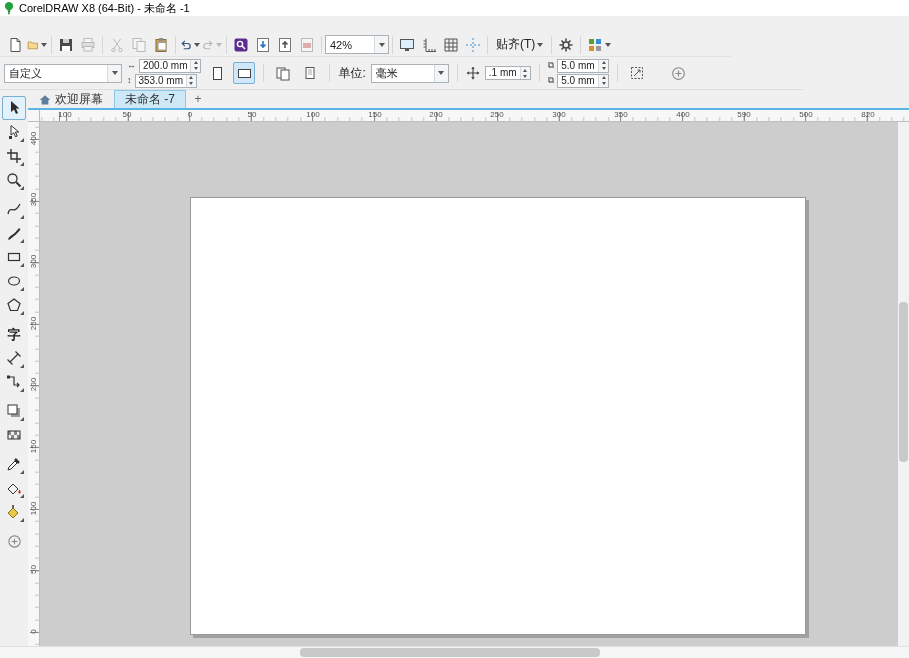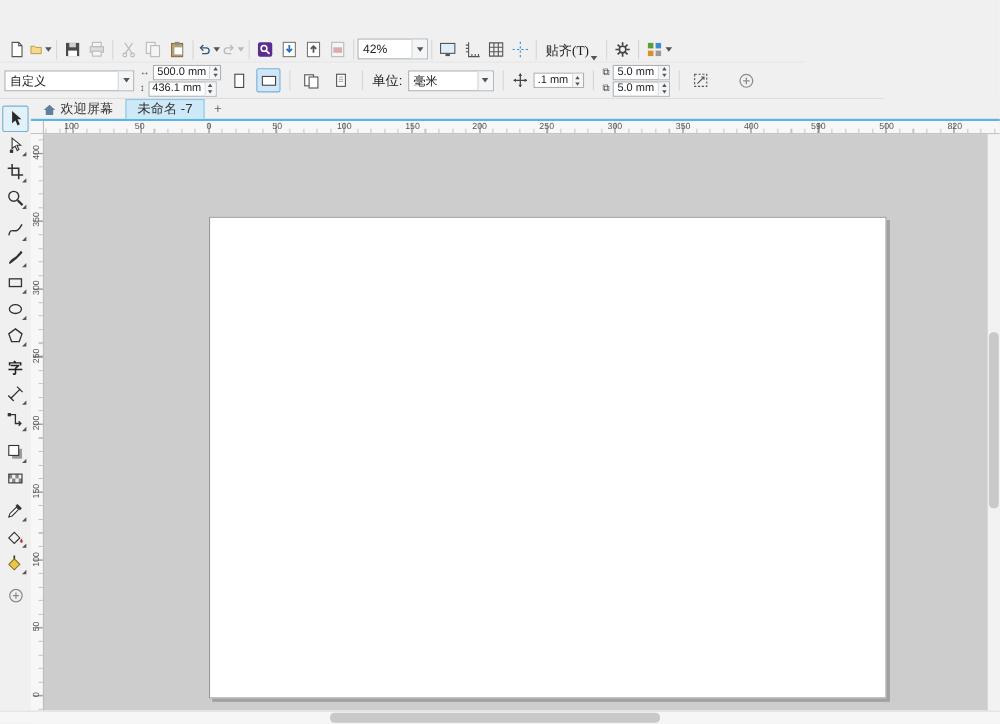--- a/index.html
+++ b/index.html
@@ -51,21 +51,21 @@
   .tsep { width:1px; height:18px; background:#d6d6d6; margin:0 3px; }
   .combo {
     height:19px; background:#fff; border:1px solid #aab2b8;
     display:flex; align-items:center; font-size:11px;
   }
   .combo .cval { flex:1; padding:0 4px; white-space:nowrap; overflow:hidden; }
   .combo .cbtn {
     width:14px; height:100%; display:flex; align-items:center; justify-content:center;
     border-left:1px solid #d5dadd; background:#f3f5f6;
   }
-  .droptext { display:flex; align-items:flex-end; padding:0 5px; height:20px;font-family:Liberation Serif, serif; }
+  .droptext { display:flex; align-items:center; padding:0 5px; height:20px; }
   
   .propbar {
     position:absolute; left:0; top:57px; width:803px; height:33px;
     background:#f0f0f0; display:flex; align-items:center; gap:5px; padding-left:4px;
     border-bottom:1px solid #dedede;
   }
   .spinfield {
     display:flex; align-items:stretch; background:#fff; border:1px solid #aab2b8;
     height:14px; font-size:10px;
   }
@@ -166,20 +166,28 @@
   .hscroll {
     position:absolute; left:0; top:646px; width:909px; height:12px; background:#f6f6f6; border-top:1px solid #e0e0e0;
   }
   .hscroll .thumb { position:absolute; top:1px; left:300px; width:300px; height:9px; background:#c9c9c9; border-radius:4px; }
 </style>
 </head>
 <body>
 
 <div id="win">
 
+  <div class="titlebar">
+    <svg width="12" height="14" viewBox="0 0 16 18">
+      <circle cx="8" cy="6.5" r="5.5" fill="#23a13e"></circle>
+      <path d="M6 12 L10 12 L9 15 L7 15 Z" fill="#1b7d30"></path>
+      <rect x="6.8" y="15" width="2.4" height="2.4" fill="#23a13e"></rect>
+    </svg>
+    <span>CorelDRAW X8 (64-Bit) - 未命名 -1</span>
+  </div>
 
 
   <div class="stdbar">
     <div class="tbtn">
       <svg width="16" height="16" viewBox="0 0 16 16">
         <path d="M4 1.5 H10 L13 4.5 V14.5 H4 Z" fill="#fff" stroke="#555"></path>
           <path d="M10 1.5 V4.5 H13" fill="none" stroke="#555"></path>
       </svg>
     </div>
     <div class="tbtn">
@@ -324,31 +332,31 @@
     <div class="combo" style="width:118px;">
       <span class="cval">自定义</span>
       <span class="cbtn">
           <span class="caret" style="margin:0;"></span>
         </span>
     </div>
     <div class="pcol">
       <div style="display:flex; align-items:center; gap:3px;">
         <span class="tinyico">↔</span>
         <div class="spinfield">
-          <span class="sval">500.0 mm</span>
+          <span class="sval">200.0 mm</span>
           <span class="spincol">
               <span class="sup"></span>
               <span class="sdn"></span>
             </span>
         </div>
       </div>
       <div style="display:flex; align-items:center; gap:3px;">
         <span class="tinyico">↕</span>
         <div class="spinfield">
-          <span class="sval">436.1 mm</span>
+          <span class="sval">353.0 mm</span>
           <span class="spincol">
               <span class="sup"></span>
               <span class="sdn"></span>
             </span>
         </div>
       </div>
     </div>
     <div class="pbtn">
         <div class="orect" style="width:9px;height:13px;"></div>
       </div>

